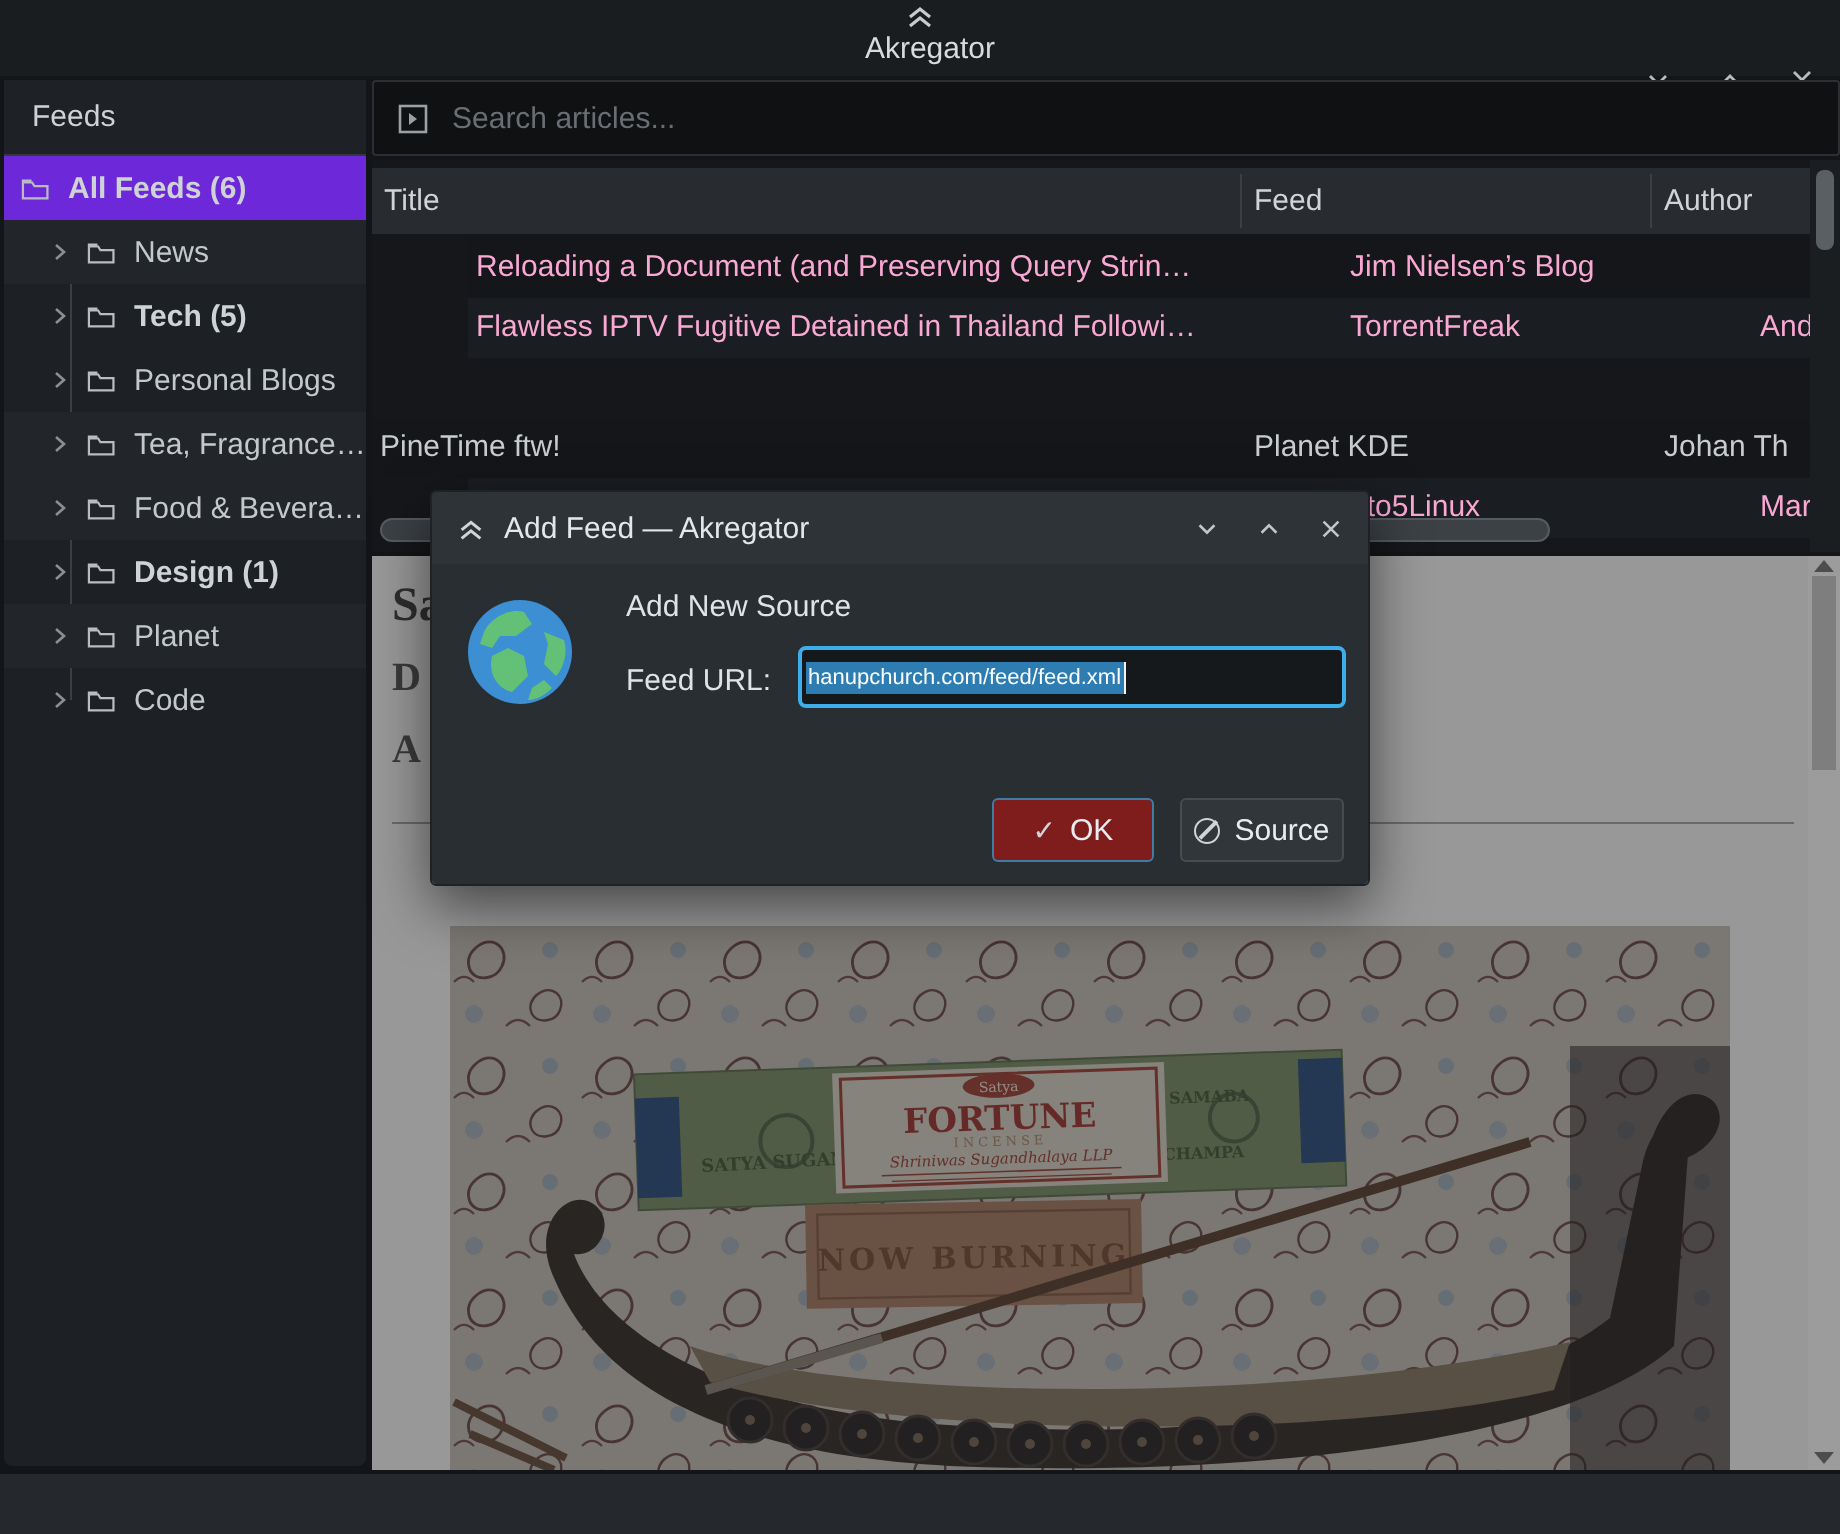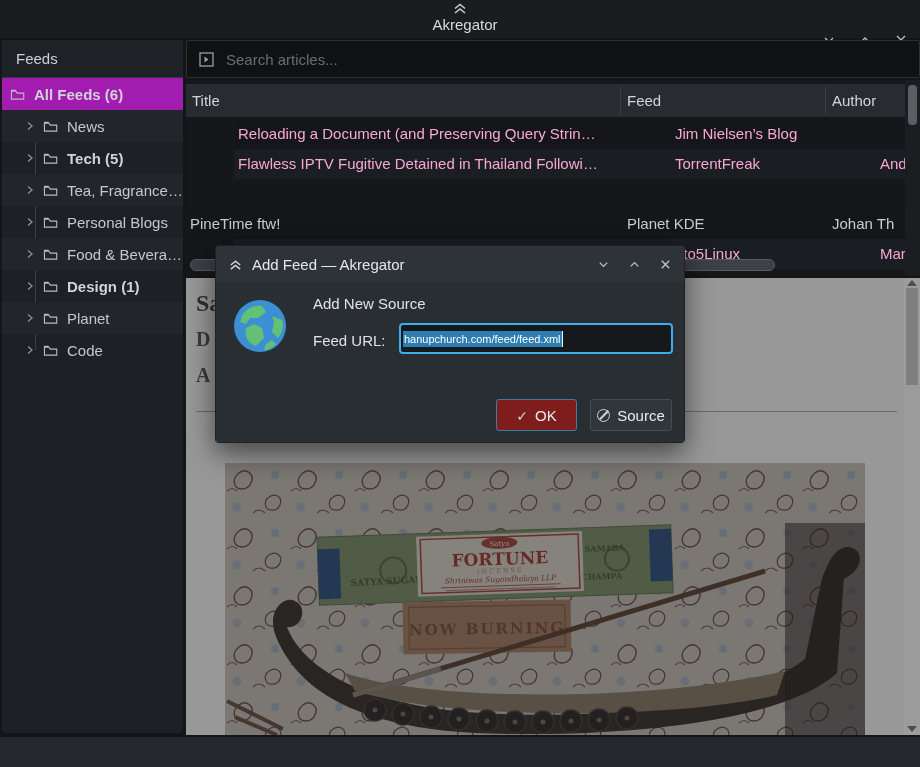--- a/index.html
+++ b/index.html
@@ -16,21 +16,21 @@
 
   
   .sidebar{position:absolute;left:2px;top:40px;width:181px;height:693px;background:#1d2024;
            border-radius:0 0 4px 4px;overflow:hidden;}
   .feeds-header{height:37px;line-height:37px;padding-left:14px;color:#ced2d5;font-size:15px;
                 border-bottom:1px solid #33383d;background:#1e2125;}
   .tree{position:relative;padding-top:0;}
   .tree::before{content:"";position:absolute;left:33px;top:34px;height:238px;width:1px;background:#3a3f44;}
   .tree-item{height:32px;display:flex;align-items:center;font-size:15px;color:#c3c8cc;position:relative;}
   .tree-item.alt{background:#22262a;}
-  .tree-item.selected{background:#a21caf;}
+  .tree-item.selected{background:#6d28d9;}
   .tree-item.bold .tree-label{font-weight:bold;color:#ced3d7;}
   .tree-item.root{padding-left:8px;}
   .tree-item.child{padding-left:24px;}
   .expander{width:10px;margin-right:7px;display:flex;align-items:center;}
   .folder-ico{margin-right:9px;display:flex;align-items:center;}
 
   
   .searchbar{position:absolute;left:186px;top:40px;width:734px;height:38px;background:#0f1113;
              border:1px solid #2b2f33;box-sizing:border-box;border-radius:2px;
              display:flex;align-items:center;padding:0 12px;}
@@ -158,45 +158,45 @@
             <path d="M2 1.5l4 3.5-4 3.5" fill="none" stroke="#8a8f94" stroke-width="1.3"></path>
           </svg>
         </span>
       <span class="folder-ico">
         <svg width="15" height="13" viewBox="0 0 16 14">
             <path d="M1.5 3.5h5l1.2 2h7v6.5h-13.2z M1.5 3.5v-1h4v1" fill="none" stroke="#b9bdc1" stroke-width="1.2"></path>
           </svg>
         </span>
       <span class="tree-label">Tech (5)</span>
     </div>
+    <div class="tree-item child">
+      <span class="expander">
+        <svg width="8" height="10" viewBox="0 0 8 10">
+            <path d="M2 1.5l4 3.5-4 3.5" fill="none" stroke="#8a8f94" stroke-width="1.3"></path>
+          </svg>
+        </span>
+      <span class="folder-ico">
+        <svg width="15" height="13" viewBox="0 0 16 14">
+            <path d="M1.5 3.5h5l1.2 2h7v6.5h-13.2z M1.5 3.5v-1h4v1" fill="none" stroke="#b9bdc1" stroke-width="1.2"></path>
+          </svg>
+        </span>
+      <span class="tree-label">Personal Blogs</span>
+    </div>
     <div class="tree-item child alt">
       <span class="expander">
         <svg width="8" height="10" viewBox="0 0 8 10">
             <path d="M2 1.5l4 3.5-4 3.5" fill="none" stroke="#8a8f94" stroke-width="1.3"></path>
           </svg>
         </span>
       <span class="folder-ico">
         <svg width="15" height="13" viewBox="0 0 16 14">
             <path d="M1.5 3.5h5l1.2 2h7v6.5h-13.2z M1.5 3.5v-1h4v1" fill="none" stroke="#b9bdc1" stroke-width="1.2"></path>
           </svg>
         </span>
       <span class="tree-label">Tea, Fragrance…</span>
-    </div>
-    <div class="tree-item child">
-      <span class="expander">
-        <svg width="8" height="10" viewBox="0 0 8 10">
-            <path d="M2 1.5l4 3.5-4 3.5" fill="none" stroke="#8a8f94" stroke-width="1.3"></path>
-          </svg>
-        </span>
-      <span class="folder-ico">
-        <svg width="15" height="13" viewBox="0 0 16 14">
-            <path d="M1.5 3.5h5l1.2 2h7v6.5h-13.2z M1.5 3.5v-1h4v1" fill="none" stroke="#b9bdc1" stroke-width="1.2"></path>
-          </svg>
-        </span>
-      <span class="tree-label">Personal Blogs</span>
     </div>
     <div class="tree-item child alt">
       <span class="expander">
         <svg width="8" height="10" viewBox="0 0 8 10">
             <path d="M2 1.5l4 3.5-4 3.5" fill="none" stroke="#8a8f94" stroke-width="1.3"></path>
           </svg>
         </span>
       <span class="folder-ico">
         <svg width="15" height="13" viewBox="0 0 16 14">
             <path d="M1.5 3.5h5l1.2 2h7v6.5h-13.2z M1.5 3.5v-1h4v1" fill="none" stroke="#b9bdc1" stroke-width="1.2"></path>

